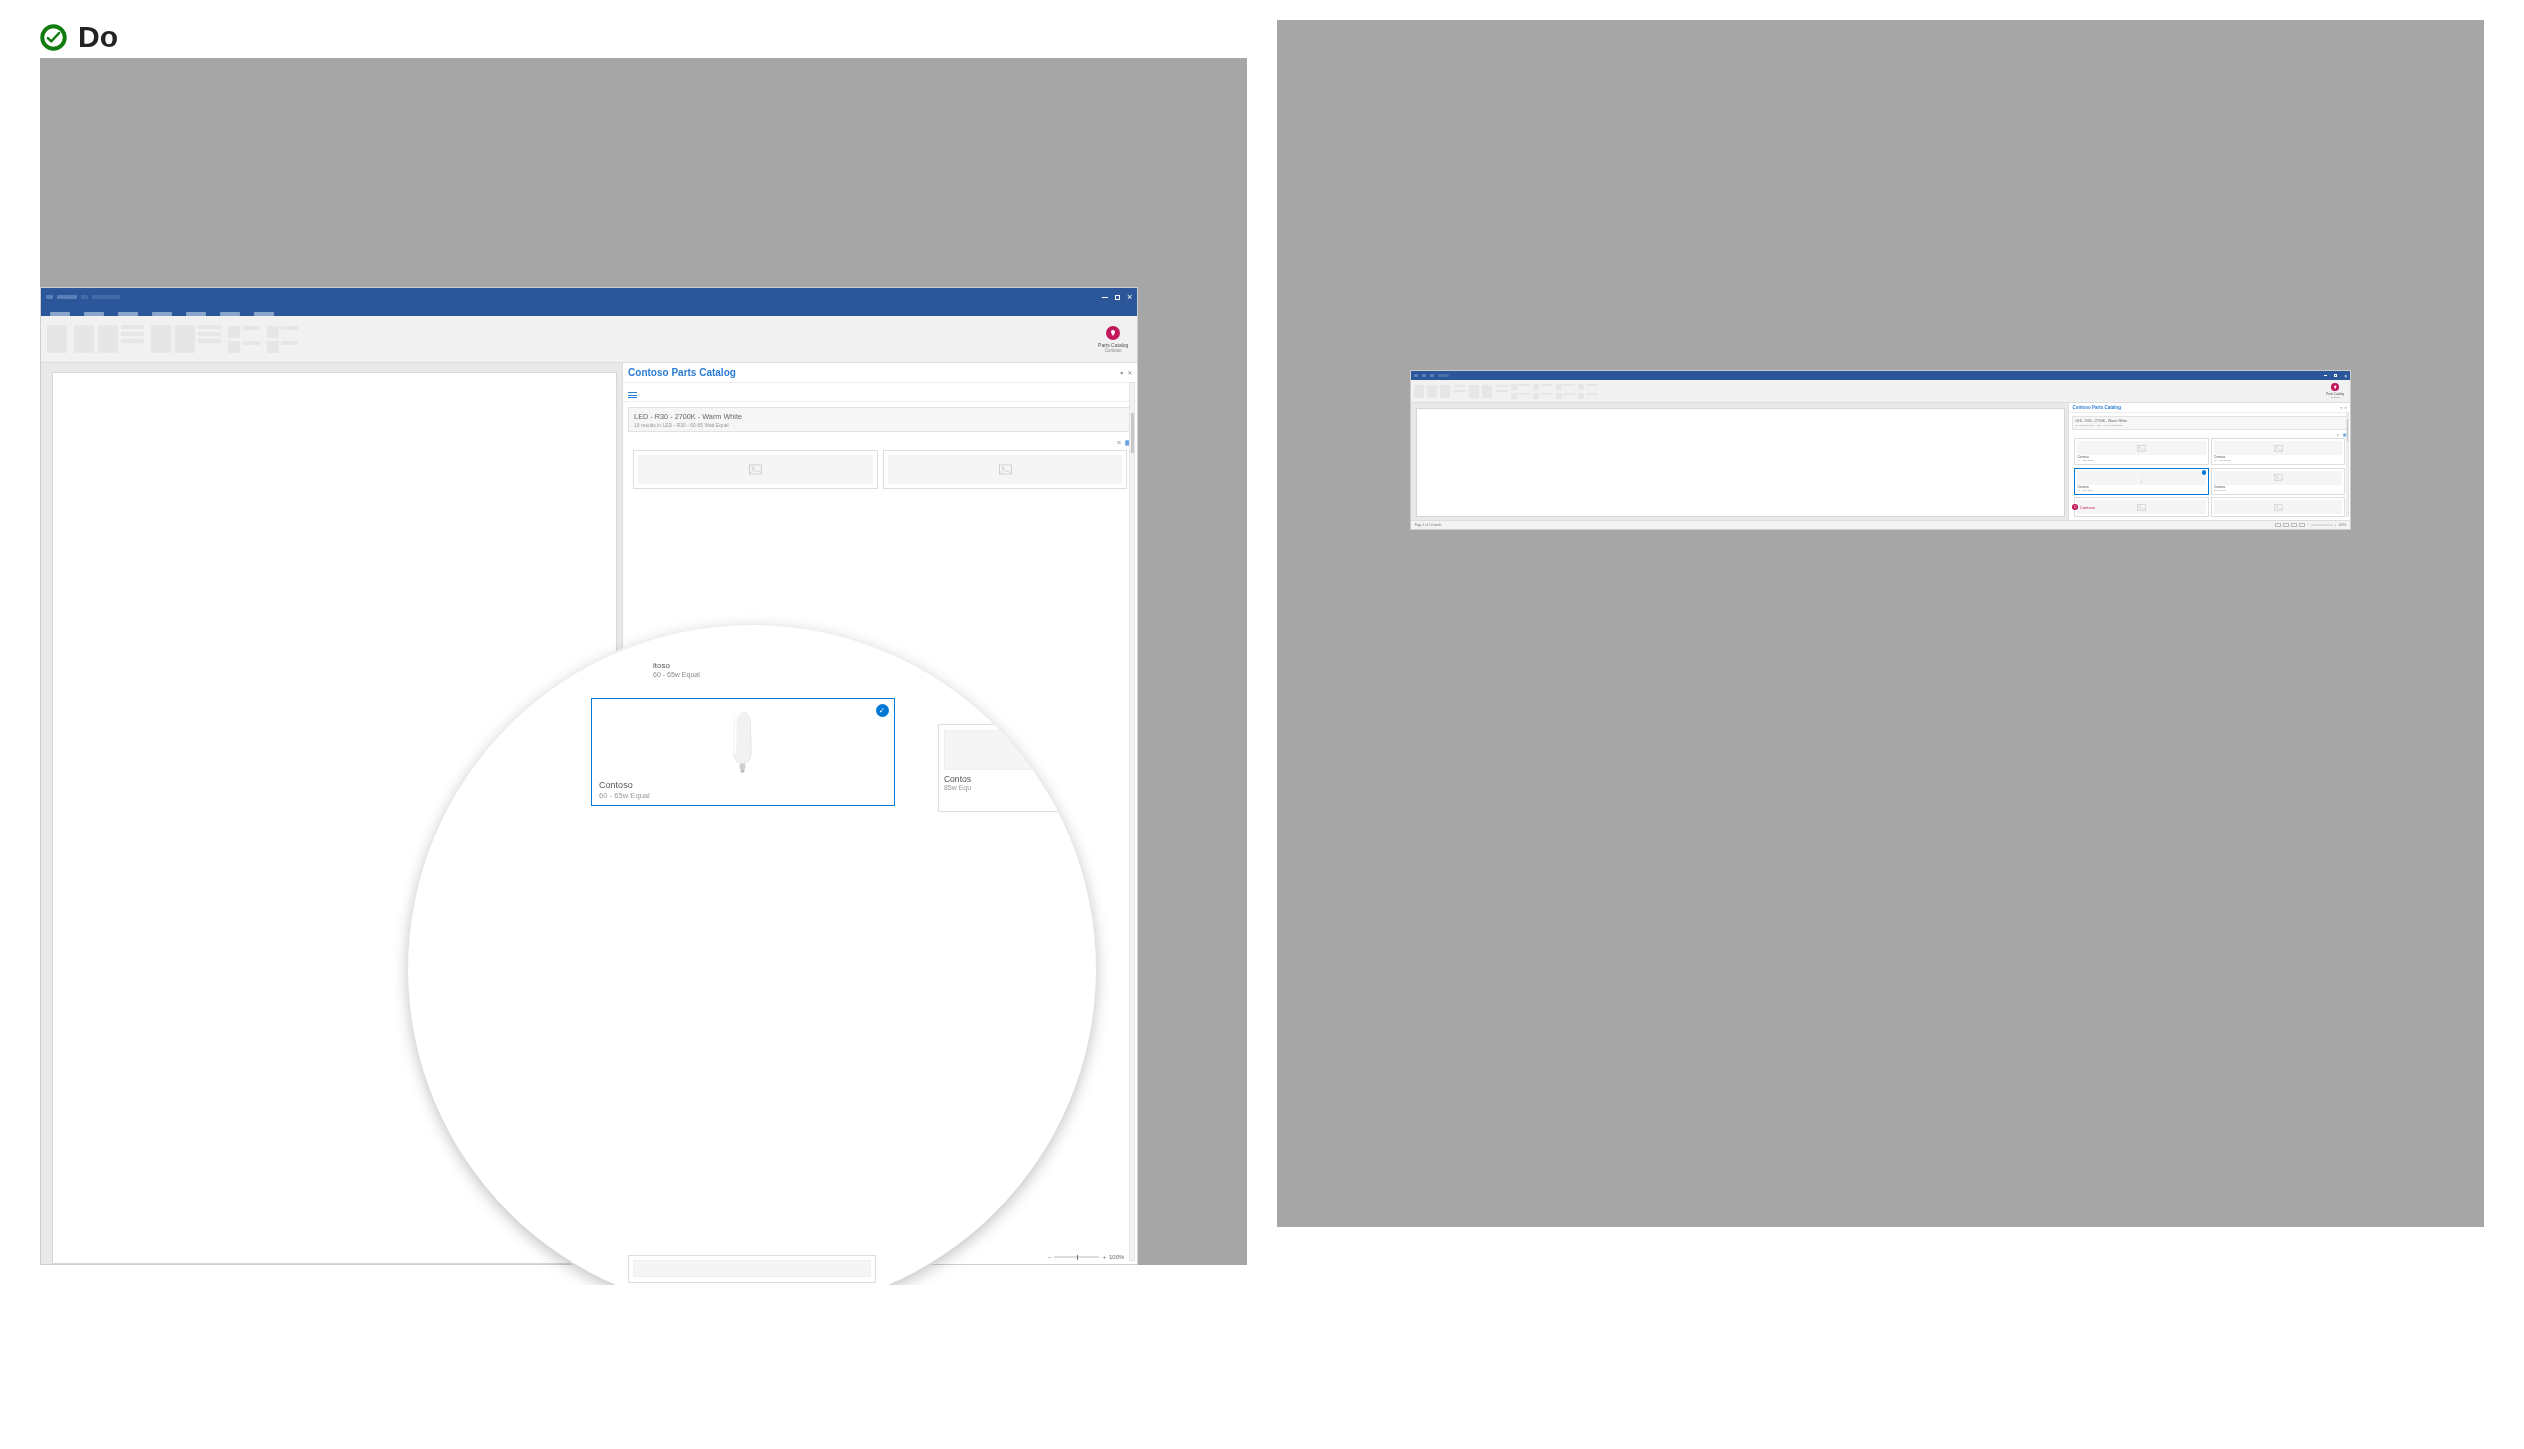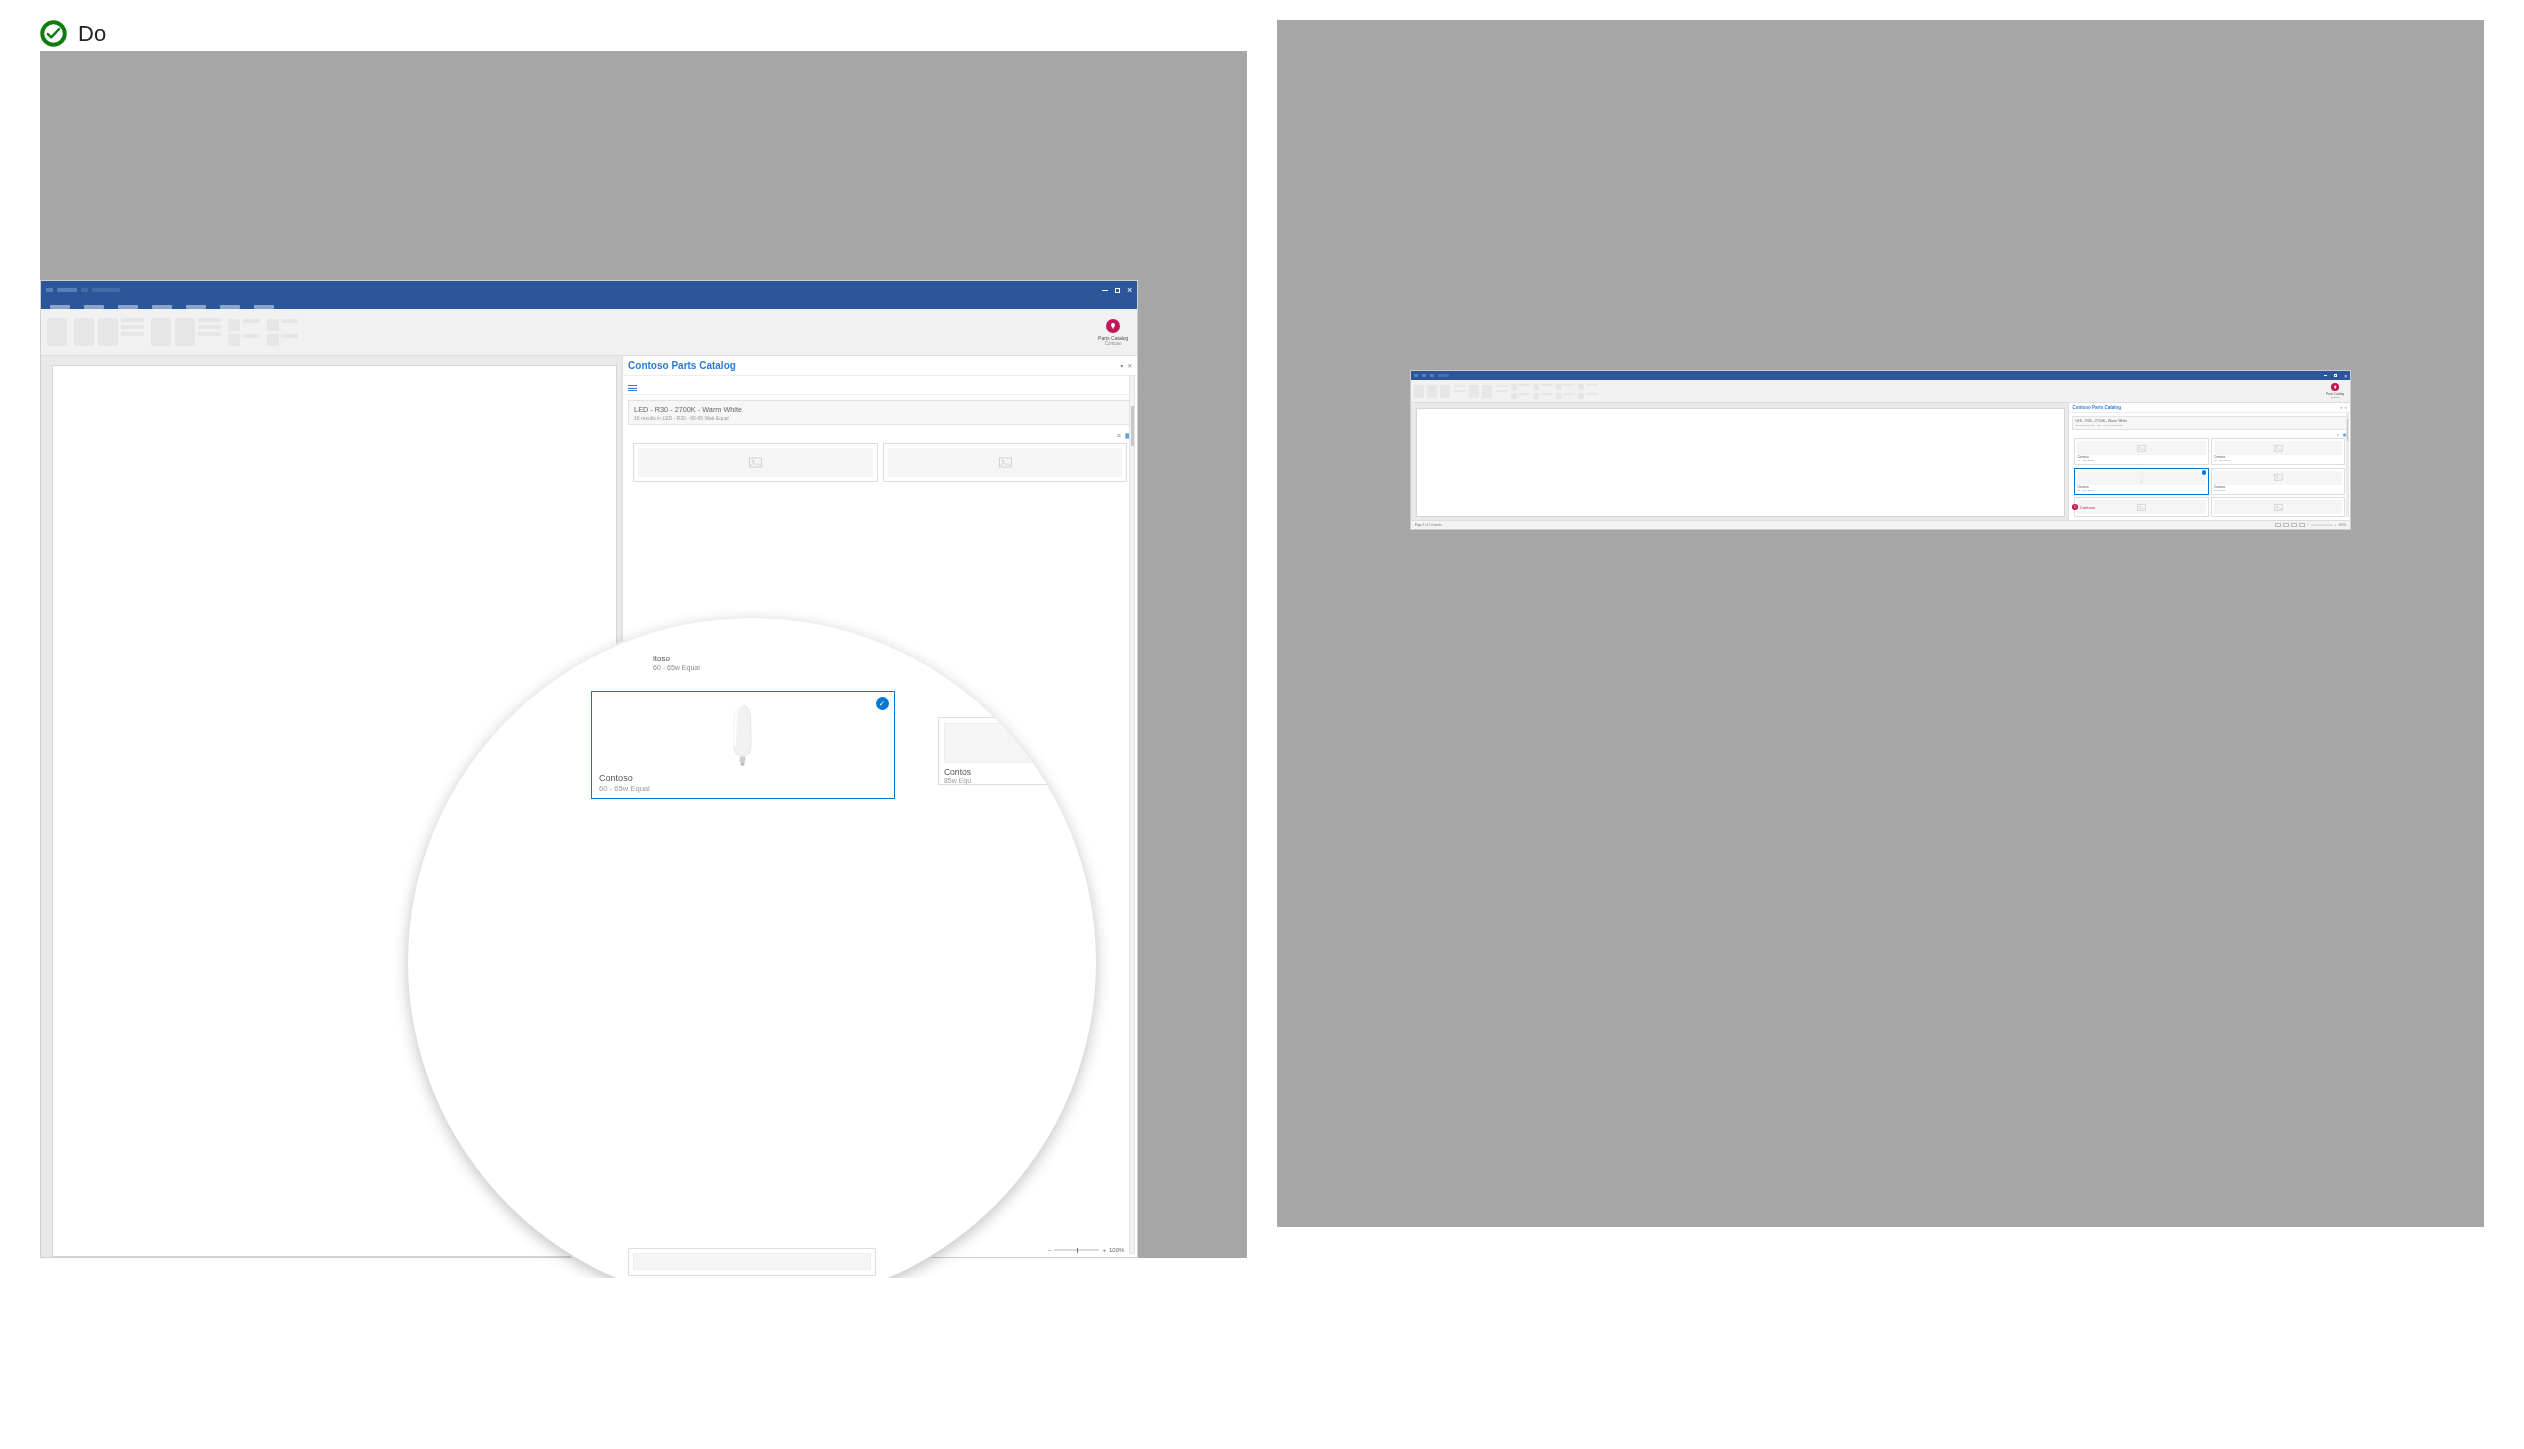--- a/index.html
+++ b/index.html
@@ -1,20 +1,20 @@
 <!DOCTYPE html>
 <html style="font-size:8px"><head>
 <meta charset="utf-8">
 <style>
 *{box-sizing:border-box;margin:0;padding:0}
 body{font-family:"Segoe UI",-apple-system,Helvetica,Arial,sans-serif;background:#fff;padding:20px 40px;color:#222}
 .columns{display:flex;gap:30px;align-items:flex-start}
 .col{flex:1}
 .head{display:flex;align-items:center;gap:11px;margin-bottom:4px}
-.head h1{font-size:22px;font-weight:400}
+.head h1{font-size:30px;font-weight:700}
 .sub{font-size:18px;color:#222;margin-bottom:11px;font-weight:400}
 .badge-icon{width:27px;height:27px;flex:none}
 .ring{fill:none;stroke-width:3.5}
 .frame{background:#a6a6a6;position:relative;aspect-ratio:1/1;width:100%}
 
 .word-lg{position:absolute;left:0;bottom:0;width:91%;height:81%;background:#fff;border:0.5px solid #cfcfcf;display:flex;flex-direction:column;overflow:hidden}
 .tbar{background:#2b579a;height:18px;display:flex;align-items:center;justify-content:space-between;padding:0 5px}
 .tbar .l,.tbar .r{display:flex;align-items:center;gap:7px}
 .tbar .sq{width:5px;height:5px;border:0.5px solid #fff}
 .tbar .ln{width:6px;height:0.8px;background:#fff}
@@ -61,21 +61,21 @@
 .mag{position:absolute;width:57%;aspect-ratio:1/1;border-radius:50%;background:#fff;left:30.5%;bottom:-4%;box-shadow:0 4px 15px rgba(0,0,0,.25),0 0 0 2px #fff;overflow:hidden}
 .mag-in{position:absolute;inset:5%}
 .mg-top{position:absolute;top:1px;left:34%;font-size:8px}
 .mg-top .nm{color:#555}
 .mg-top .sp{color:#888;font-size:7px;margin-top:1px}
 .mg-card{position:absolute;top:38px;left:24%;width:49%;border:1.5px solid #0078d4;padding:7px 7px 5px;background:#fff}
 .mg-check{position:absolute;right:5px;top:5px;width:13px;height:13px;border-radius:50%;background:#0078d4;display:flex;align-items:center;justify-content:center;color:#fff;font-size:7.6px}
 .mg-bulb{display:block;margin:3px auto 5px;width:45px;height:66px}
 .mg-card .nm{font-size:9px;color:#555}
 .mg-card .sp{font-size:7.6px;color:#999;margin-top:1px}
-.mg-side{position:absolute;top:64px;right:-2%;width:22%;border:0.5px solid #ddd;padding:5px 5px 0;background:#fff}
+.mg-side{position:absolute;top:64px;right:-2%;width:22%;border:0.5px solid #ddd;padding:5px 5px 20px;background:#fff}
 .mg-side .thumb{height:40px;background:#f5f5f5;border:0.5px solid #eee;margin-bottom:4px}
 .mg-side .nm{font-size:8.6px;color:#555}
 .mg-side .sp{font-size:7px;color:#999}
 .mg-bot{position:absolute;bottom:-4px;left:30%;width:40%;height:28px;border:0.5px solid #ddd;background:#fff}
 .mg-bot .th{height:17px;margin:4px;background:#f5f5f5;border:0.5px solid #eee}
 
 .word-sm{position:absolute;left:11%;top:29%;width:78%;background:#fff;border:0.5px solid #ccc;display:flex;flex-direction:column;font-size:4px}
 .word-sm .tbar{height:9px;padding:0 3px}
 .word-sm .tbar .x{font-size:5px}
 .word-sm .tbar .ln{width:3.5px;height:0.5px}

